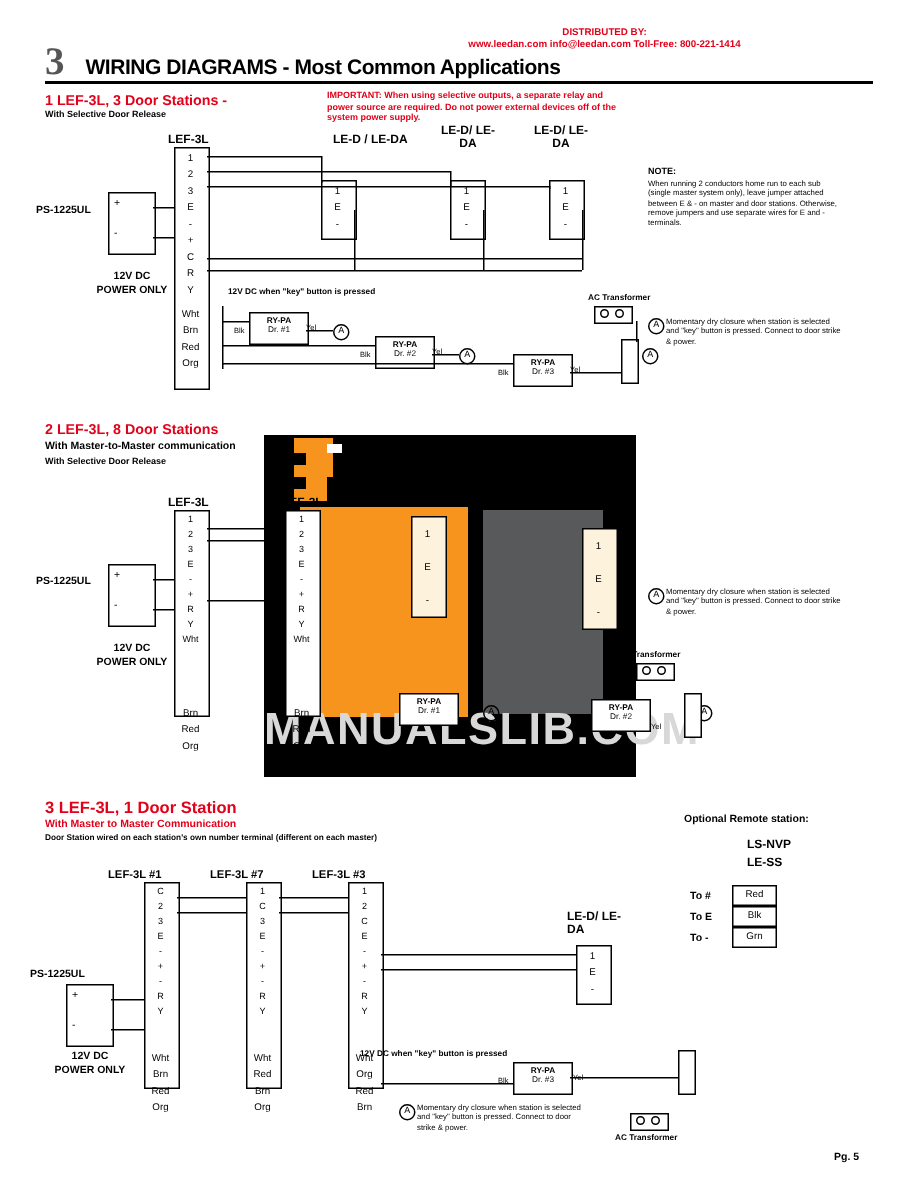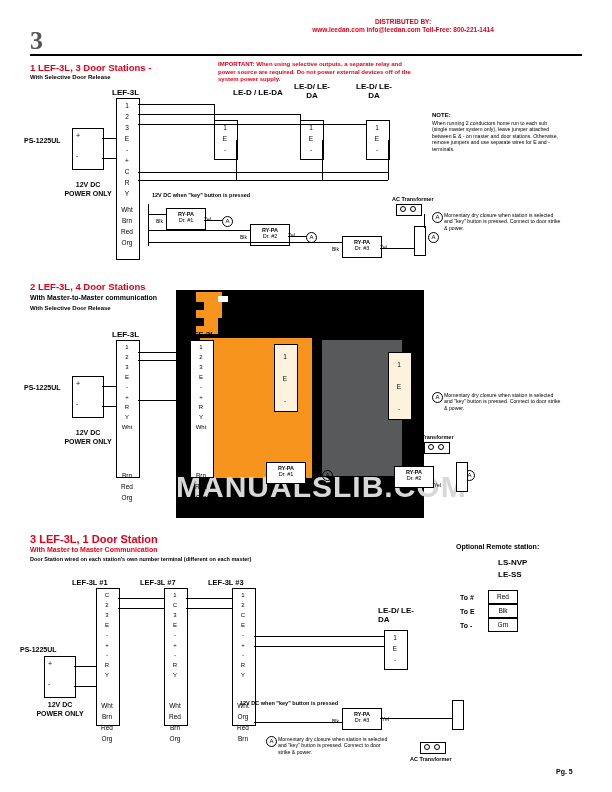--- a/index.html
+++ b/index.html
@@ -65,31 +65,32 @@
 </head>
 <body>
 
 <div class="page">
 
   <div class="abs" id="hdr-distrib">
     <div>DISTRIBUTED BY:</div>
     <div>www.leedan.com    info@leedan.com   Toll-Free: 800-221-1414</div>
   </div>
   <div class="abs" id="big3">3</div>
+  <div class="abs" id="hdr-title">WIRING DIAGRAMS - Most Common Applications</div>
   <div class="abs" id="hdr-rule"></div>
 
   <div class="abs" id="s1-title">
     <span>1</span>
     <span>LEF-3L, 3 Door Stations -</span>
   </div>
   <div class="abs" id="s1-sub">With Selective Door Release</div>
   <div class="abs" id="s1-imp">IMPORTANT: When using selective outputs, a separate relay and power source are required. Do not power external devices off of the system power supply.</div>
 
   <div class="lbl bold" style="left:112px;top:88px;font-size:8px;">LEF-3L</div>
-  <div class="lbl bold" style="left:205px;top:88px;font-size:8px;padding-left:28px;">LE-D / LE-DA</div>
+  <div class="lbl bold" style="left:194px;top:88px;font-size:8px;padding-left:28px;">LE-D / LE-DA</div>
   <div class="lbl bold" style="left:290px;top:82px;font-size:8px;width:44px;text-align:center;line-height:9px;">LE-D/ LE-DA</div>
   <div class="lbl bold" style="left:352px;top:82px;font-size:8px;width:44px;text-align:center;line-height:9px;">LE-D/ LE-DA</div>
 
   <div class="stn" style="left:116px;top:98px;width:22px;height:160px;"></div>
   <div class="abs" style="left:116px;top:100px;width:22px;text-align:center;font-size:6.5px;line-height:11px;">
     <div>1</div>
     <div>2</div>
     <div>3</div>
     <div>E</div>
     <div>-</div>
@@ -184,21 +185,21 @@
   <div class="ln hln" style="left:288px;top:236px;width:18px;"></div>
   <div class="ln hln" style="left:380px;top:248px;width:34px;"></div>
 
   <div class="abs bold" style="left:432px;top:112px;font-size:6px;">NOTE:</div>
   <div class="note" style="left:432px;top:120px;width:126px;">When running 2 conductors home run to each sub (single master system only), leave jumper attached between E &amp; - on master and door stations. Otherwise, remove jumpers and use separate wires for E and - terminals.</div>
   <div class="ca" style="left:432px;top:212px;">A</div>
   <div class="note" style="left:444px;top:212px;width:118px;">Momentary dry closure when station is selected and "key" button is pressed. Connect to door strike &amp; power.</div>
 
   <div class="abs" id="s2-title">
     <span>2</span>
-    <span>LEF-3L, 4 Door Stations</span>
+    <span>LEF-3L, 8 Door Stations</span>
   </div>
   <div class="abs" id="s2-sub1">With Master-to-Master communication</div>
   <div class="abs" id="s2-sub2">With Selective Door Release</div>
 
   <div class="abs" id="blackpanel"></div>
   <div class="abs" id="orangepanel"></div>
   <div class="abs" id="greypanel"></div>
   <div class="pix" style="left:196px;top:292px;width:26px;height:10px;"></div>
   <div class="pix" style="left:204px;top:302px;width:18px;height:8px;"></div>
   <div class="pix" style="left:196px;top:310px;width:26px;height:8px;"></div>

